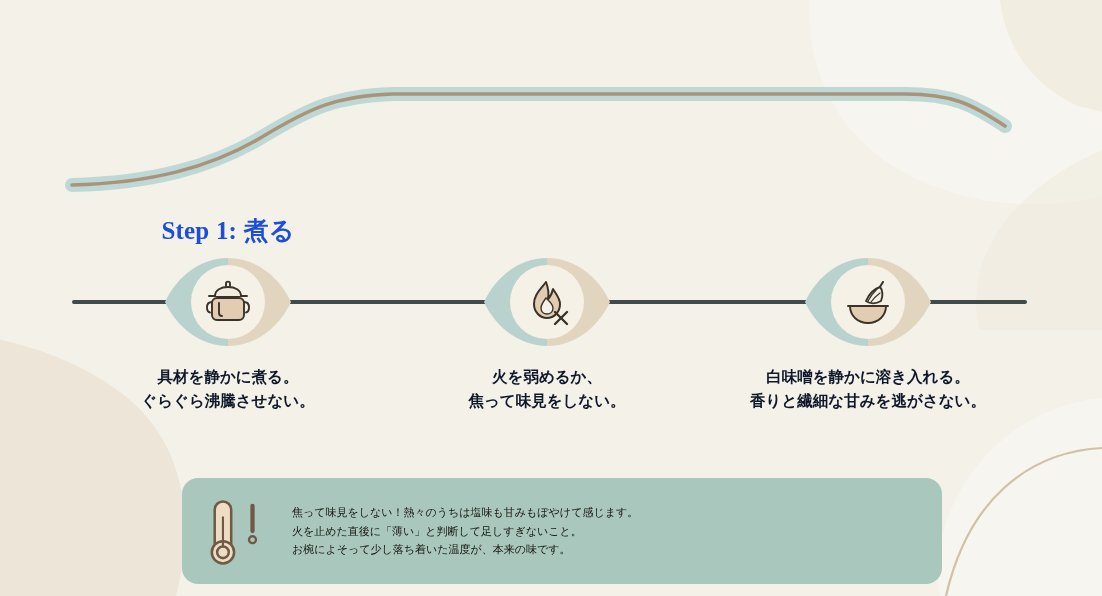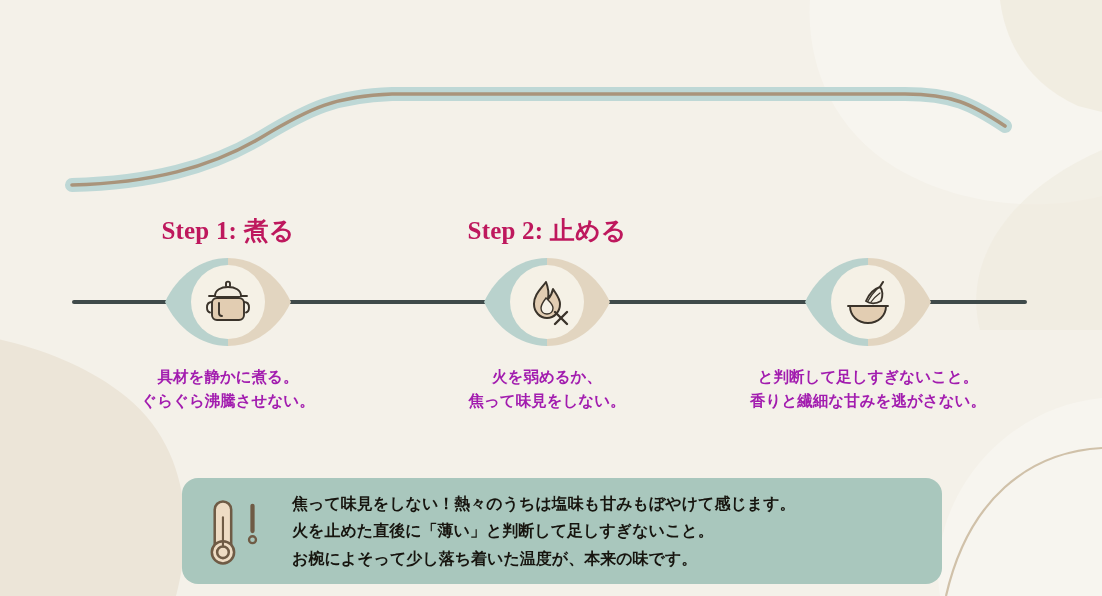--- a/index.html
+++ b/index.html
@@ -58,21 +58,21 @@
     text-align: center;
   }
   .step-1 { left: 78px; }
   .step-2 { left: 397px; }
   .step-3 { left: 718px; }
 
   .step-title {
     font-family: "Liberation Serif", serif;
     font-size: 25px;
     font-weight: 700;
-    color: #be185d;
+    color: #1d4ed8;
     letter-spacing: 0.2px;
     line-height: 1;
     margin: 0;
     white-space: nowrap;
   }
 
   .step-node {
     position: absolute;
     top: 256px;
     width: 130px;
@@ -83,21 +83,21 @@
   .node-3 { left: 803px; }
 
   .step-desc {
     position: absolute;
     top: 365px;
     width: 340px;
     text-align: center;
     font-family: "Liberation Sans", sans-serif;
     font-size: 15.5px;
     font-weight: 700;
-    color: #a21caf;
+    color: #0f172a;
     line-height: 1.55;
     white-space: pre-line;
   }
   .desc-1 { left: 58px; }
   .desc-2 { left: 377px; }
   .desc-3 { left: 698px; }
 
   
   .tip-box {
     position: absolute;
@@ -114,22 +114,22 @@
   .tip-icon {
     width: 110px;
     flex: 0 0 110px;
     display: flex;
     justify-content: center;
     align-items: center;
   }
   .tip-text {
     flex: 1 1 auto;
     font-family: "Liberation Sans", sans-serif;
-    font-size: 16px;
-    font-weight: 700;
+    font-size: 11px;
+    font-weight: 400;
     color: #17150f;
     line-height: 1.72;
     white-space: pre-line;
     padding-right: 16px;
   }
 </style>
 </head>
 <body>
 
 <div id="infographic">
@@ -175,23 +175,20 @@
       <path d="M 63 30 L 63 27.5 C 63 26.3 64 25.6 65 25.6 C 66 25.6 67 26.3 67 27.5 L 67 30" fill="none"></path>
       <path d="M 49 46 C 45 46 44 49 44 51.5 C 44 54 45 56 47 56.5"></path>
       <path d="M 81 46 C 85 46 86 49 86 51.5 C 86 54 85 56 83 56.5"></path>
       <path d="M 56 47 L 56 57 C 56 59 57.5 60 59 60"></path>
     </g>
   </svg>
 
   <div class="step-desc desc-1">具材を静かに煮る。
 ぐらぐら沸騰させない。</div>
 
-  <div class="step step-2">
-    <div class="step-title">Step 2: 止める</div>
-  </div>
 
   <svg class="step-node node-2" viewBox="0 0 130 92" width="130" height="92">
     <path d="M 65 2 C 38 2 14 20 2 46 C 14 72 38 90 65 90 Z" fill="#b9d2cd"></path>
     <path d="M 65 2 C 92 2 116 20 128 46 C 116 72 92 90 65 90 Z" fill="#e2d5c0"></path>
     <circle cx="65" cy="46" r="37" fill="#f5f1e6"></circle>
 
     <g>
       <path d="M 64 26 C 58 34 52 39 52 48 C 52 56 58 62 65 62
                C 72 62 78 56 78 48 C 78 42 74 38 71 33
                C 70 38 68 41 66 43 C 67 37 66 31 64 26 Z" fill="#e2cdb2" stroke="#3a332a" stroke-width="2" stroke-linejoin="round"></path>
@@ -217,21 +214,21 @@
       <path d="M 45 50 L 85 50"></path>
       <g>
         <path d="M 80 26 L 70 42" stroke-width="2.1"></path>
         <path d="M 77 31 C 71 33 66 38 63 45 C 67 48 73 48 78 45 C 80 40 80 34 77 31 Z" fill="#f5f1e6"></path>
         <path d="M 74 33 C 70 37 67 41 65 45" stroke-width="1.2"></path>
         <path d="M 77 37 C 73 40 70 43 68 46" stroke-width="1.2"></path>
       </g>
     </g>
   </svg>
 
-  <div class="step-desc desc-3">と判断して足しすぎないこと。
+  <div class="step-desc desc-3">白味噌を静かに溶き入れる。
 香りと繊細な甘みを逃がさない。</div>
 
   <div class="tip-box">
     <div class="tip-icon">
       <svg viewBox="0 0 64 76" width="62" height="74" aria-hidden="true">
         <g fill="none" stroke="#6f5b45" stroke-width="2.6" stroke-linecap="round" stroke-linejoin="round">
           <path d="M 26 54 L 26 16 C 26 11 22 7.5 17.5 7.5 C 13 7.5 9 11 9 16 L 9 54" fill="#eedcc4"></path>
           <circle cx="17.5" cy="60" r="11.5" fill="#eedcc4"></circle>
           <circle cx="17.5" cy="60" r="6" fill="#eedcc4"></circle>
           <path d="M 17.5 24 L 17.5 54" stroke-width="2.2"></path>

